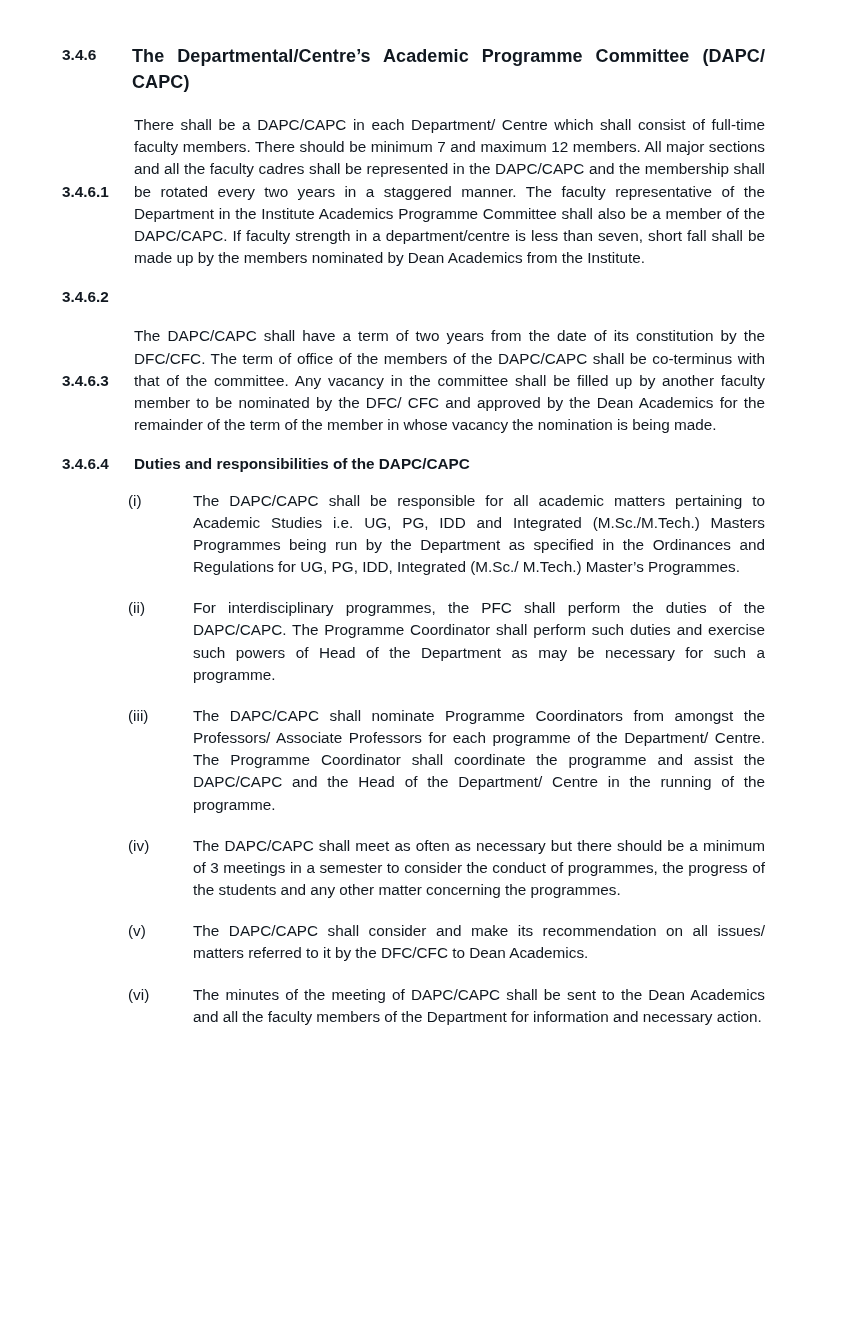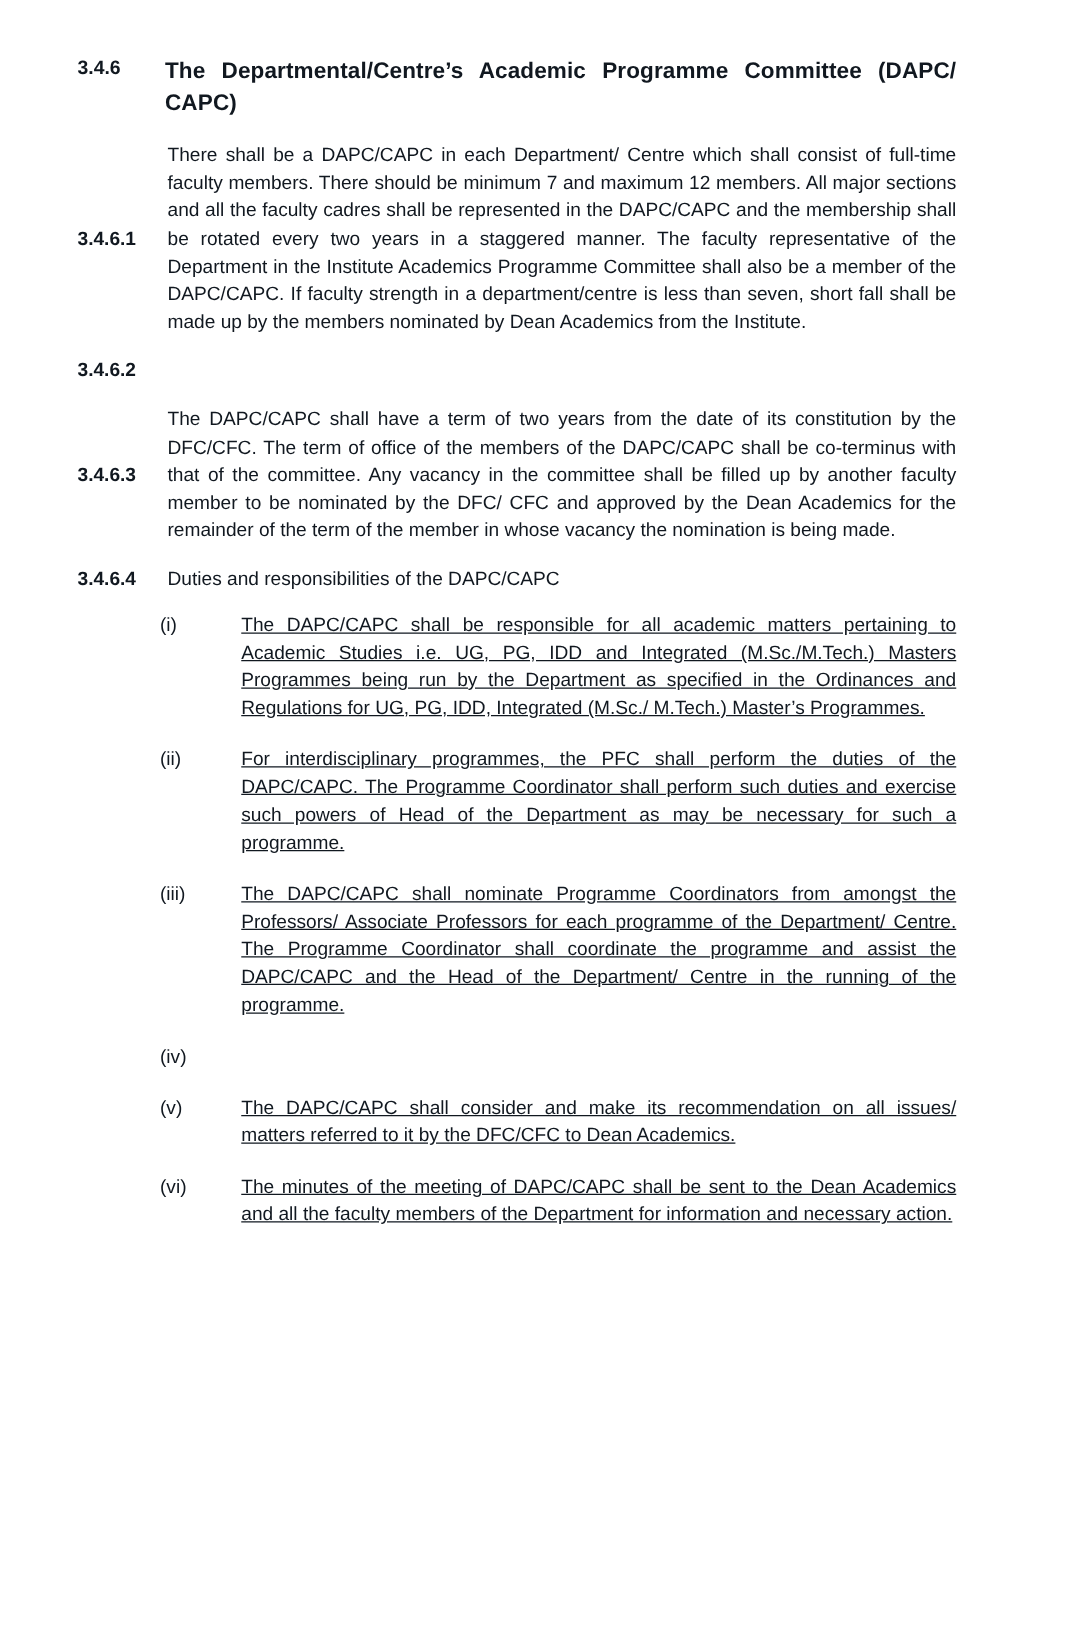--- a/index.html
+++ b/index.html
@@ -54,21 +54,21 @@
     line-height: 1.45;
     white-space: nowrap;
   }
   .clause .body {
     flex: 1 1 auto;
     font-size: 15.3px;
     line-height: 1.45;
     text-align: justify;
   }
   .clause .body.bold {
-    font-weight: normal;
+    font-weight: bold;
   }
   .clause.tight {
     margin-bottom: 10px;
   }
   
   .roman-list {
     margin-top: 14px;
   }
   .roman-item {
     display: flex;
@@ -79,21 +79,20 @@
   .roman-item .rnum {
     flex: 0 0 65px;
     font-size: 15.3px;
     line-height: 1.45;
   }
   .roman-item .rbody {
     flex: 1 1 auto;
     font-size: 15.3px;
     line-height: 1.45;
     text-align: justify;
-    text-decoration: underline;
   }
 </style>
 </head>
 <body>
 
 <div class="page">
 
   <div class="section-head">
     <div class="num">3.4.6</div>
     <div class="title">The Departmental/Centre’s Academic Programme Committee (DAPC/ CAPC)</div>
@@ -130,20 +129,21 @@
       <div class="rbody">For interdisciplinary programmes, the PFC shall perform the duties of the DAPC/CAPC. The Programme Coordinator shall perform such duties and exercise such powers of Head of the Department as may be necessary for such a programme.</div>
     </div>
 
     <div class="roman-item">
       <div class="rnum">(iii)</div>
       <div class="rbody">The DAPC/CAPC shall nominate Programme Coordinators from amongst the Professors/ Associate Professors for each programme of the Department/ Centre. The Programme Coordinator shall coordinate the programme and assist the DAPC/CAPC and the Head of the Department/ Centre in the running of the programme.</div>
     </div>
 
     <div class="roman-item">
       <div class="rnum">(iv)</div>
+      <div class="rbody">The DAPC/CAPC shall meet as often as necessary but there should be a minimum of 3 meetings in a semester to consider the conduct of programmes, the progress of the students and any other matter concerning the programmes.</div>
     </div>
 
     <div class="roman-item">
       <div class="rnum">(v)</div>
       <div class="rbody">The DAPC/CAPC shall consider and make its recommendation on all issues/ matters referred to it by the DFC/CFC to Dean Academics.</div>
     </div>
 
     <div class="roman-item">
       <div class="rnum">(vi)</div>
       <div class="rbody">The minutes of the meeting of DAPC/CAPC shall be sent to the Dean Academics and all the faculty members of the Department for information and necessary action.</div>

